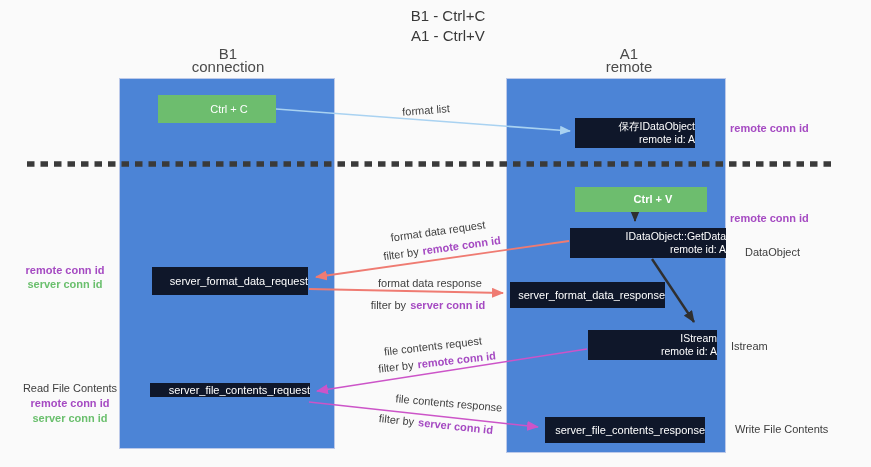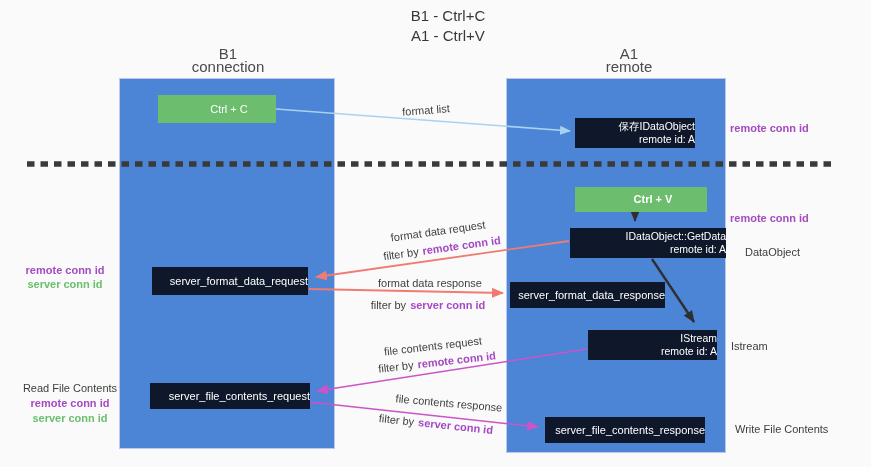--- a/index.html
+++ b/index.html
@@ -25,21 +25,21 @@
   .green{background:#6dbd6e;}
   .orange{background:#0f172a;align-items:flex-end;}
 
   #box-ctrl-c{left:158px;top:95px;width:118px;height:28px;}
   #box-save{left:575px;top:118px;width:120px;height:30px;font-size:10.5px;}
   #box-ctrl-v{left:575px;top:187px;width:132px;height:25px;font-weight:bold;}
   #box-getdata{left:570px;top:228px;width:156px;height:30px;font-size:10.5px;}
   #box-fmt-req{left:152px;top:267px;width:156px;height:28px;}
   #box-fmt-resp{left:510px;top:282px;width:155px;height:26px;}
   #box-istream{left:588px;top:330px;width:129px;height:30px;font-size:10.5px;}
-  #box-file-req{left:150px;top:383px;width:160px;height:26px;}
+  #box-file-req{left:150px;top:383px;width:160px;height:14px;}
   #box-file-resp{left:545px;top:417px;width:160px;height:26px;}
 
   .lbl{position:absolute;font-size:11px;color:#3f3f3f;white-space:nowrap;}
   .ctr{transform:translate(-50%,-50%);}
   .purple{color:#a54ac2;font-weight:bold;}
   .greentxt{color:#6abf6d;font-weight:bold;}
   .darktxt{color:#3d3d3d;}
   .pair span + span{margin-left:4px;}
 
   #lbl-format-list{left:426px;top:110px;transform:translate(-50%,-50%) rotate(-4.5deg);}

